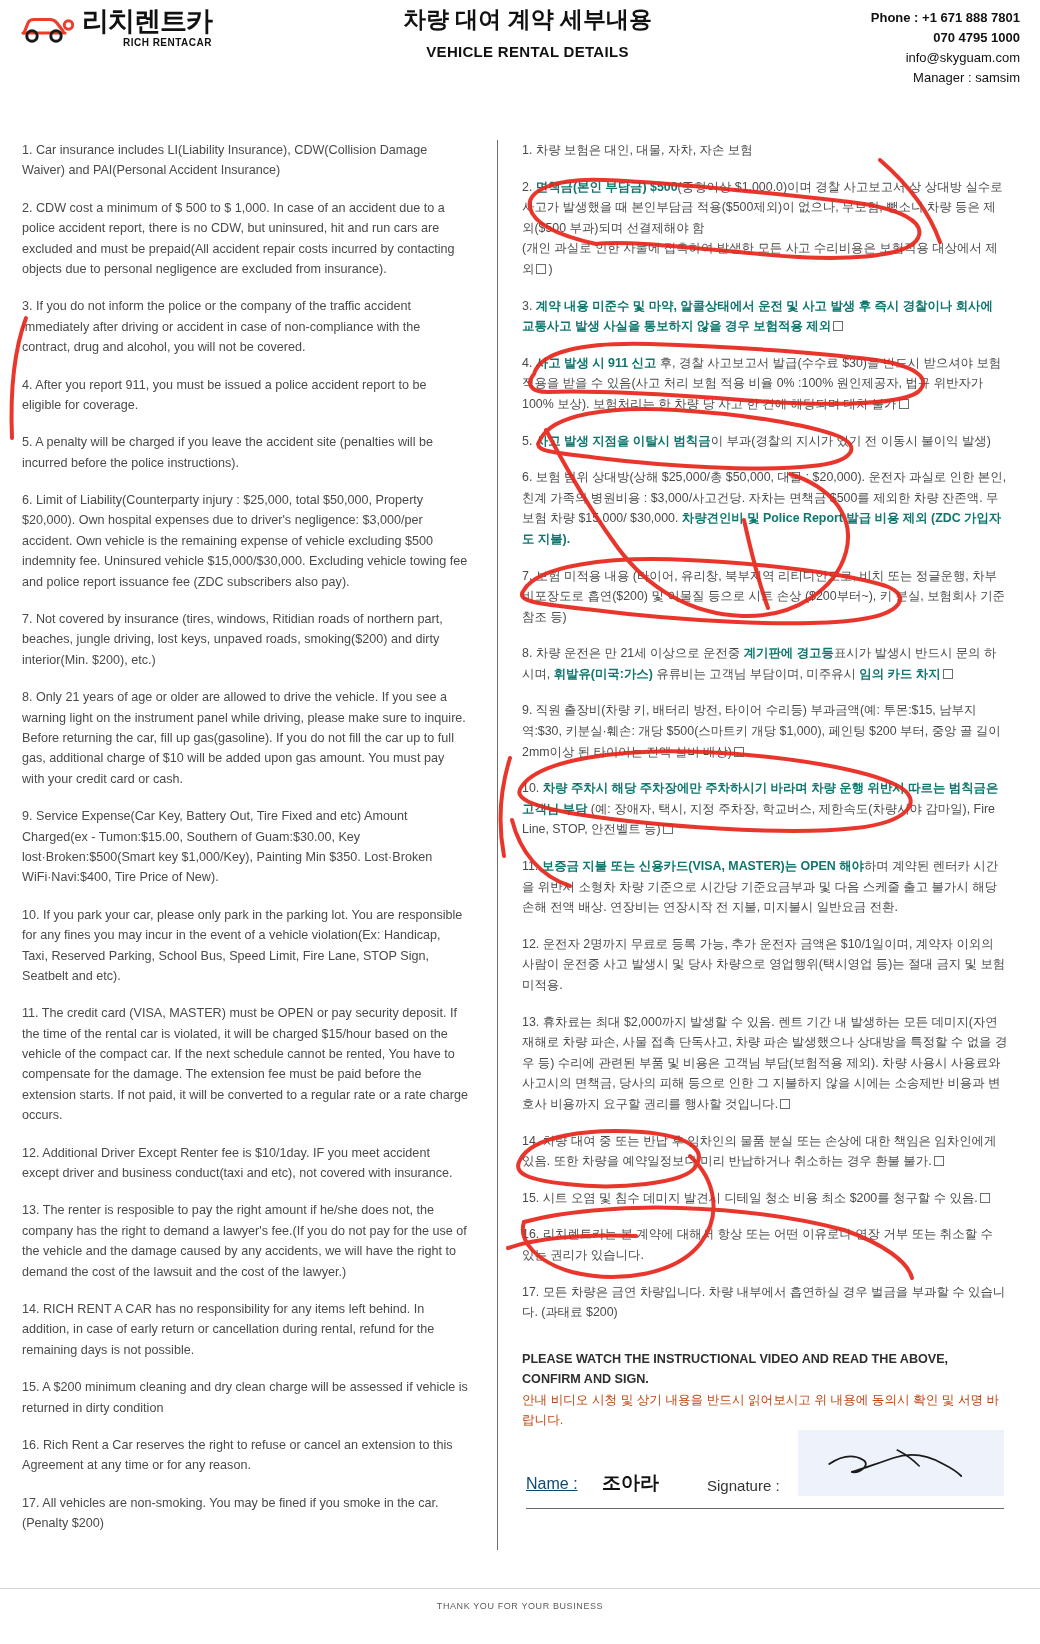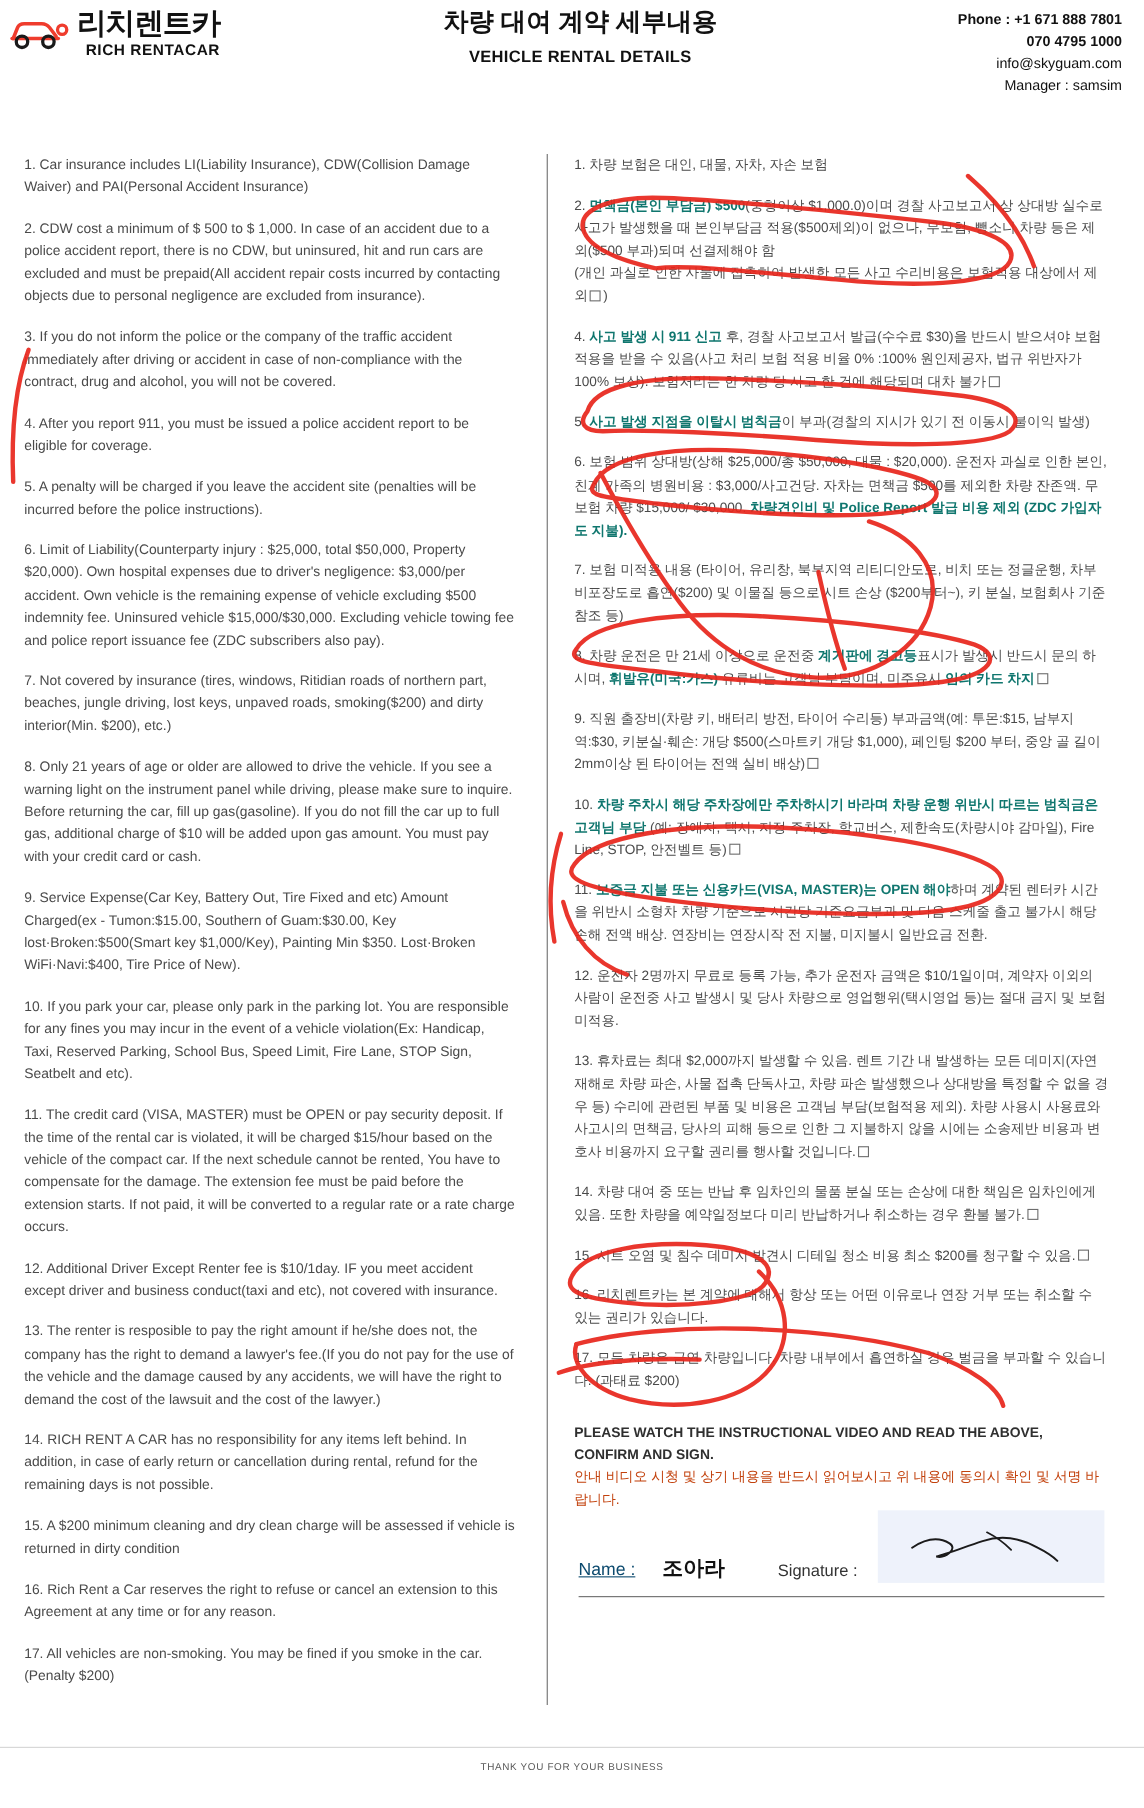--- a/index.html
+++ b/index.html
@@ -15,21 +15,21 @@
     width: 1040px;
     min-height: 1644px;
     background: #fff;
     overflow: hidden;
   }
 
   
   .header {
     position: relative;
     height: 92px;
-    padding: 6px 20px 0 8px;
+    padding: 6px 20px 0 20px;
     display: flex;
     align-items: flex-start;
     justify-content: space-between;
   }
   .logo-wrap {
     display: flex;
     align-items: center;
     gap: 6px;
     padding-top: 2px;
   }
@@ -39,21 +39,21 @@
     flex-direction: column;
     line-height: 1;
   }
   .logo-kr {
     font-size: 27px;
     font-weight: bold;
     color: #111;
     letter-spacing: -1px;
   }
   .logo-en {
-    font-size: 14px;
+    font-size: 10px;
     font-weight: bold;
     color: #111;
     letter-spacing: 0.5px;
     text-align: right;
     margin-top: 3px;
   }
   .title-block {
     position: absolute;
     left: 15px; right: 0;
     top: 4px;
@@ -250,20 +250,21 @@
       <p class="clause">15. A $200 minimum cleaning and dry clean charge will be assessed if vehicle is returned in dirty condition</p>
       <p class="clause">16. Rich Rent a Car reserves the right to refuse or cancel an extension to this Agreement at any time or for any reason.</p>
       <p class="clause">17. All vehicles are non-smoking. You may be fined if you smoke in the car. (Penalty $200)</p>
     </div>
 
     <div class="divider"></div>
 
     <div class="col-right">
       <p class="clause">1. 차량 보험은 대인, 대물, 자차, 자손 보험</p>
       <p class="clause">2. <b>면책금(본인 부담금) $500</b>(중형이상 $1,000.0)이며 경찰 사고보고서 상 상대방 실수로 사고가 발생했을 때 본인부담금 적용($500제외)이 없으나, 무보험, 뺑소니 차량 등은 제외($500 부과)되며 선결제해야 함<br>(개인 과실로 인한 사물에 접촉하여 발생한 모든 사고 수리비용은 보험적용 대상에서 제외<span class="chk"></span>)</p>
+      <p class="clause">3. <b>계약 내용 미준수 및 마약, 알콜상태에서 운전 및 사고 발생 후 즉시 경찰이나 회사에 교통사고 발생 사실을 통보하지 않을 경우 보험적용 제외</b><span class="chk"></span></p>
       <p class="clause">4. <b>사고 발생 시 911 신고</b> 후, 경찰 사고보고서 발급(수수료 $30)을 반드시 받으셔야 보험 적용을 받을 수 있음(사고 처리 보험 적용 비율 0% :100% 원인제공자, 법규 위반자가 100% 보상). 보험처리는 한 차량 당 사고 한 건에 해당되며 대차 불가<span class="chk"></span></p>
       <p class="clause">5. <b>사고 발생 지점을 이탈시 범칙금</b>이 부과(경찰의 지시가 있기 전 이동시 불이익 발생)</p>
       <p class="clause">6. 보험 범위 상대방(상해 $25,000/총 $50,000, 대물 : $20,000). 운전자 과실로 인한 본인, 친계 가족의 병원비용 : $3,000/사고건당. 자차는 면책금 $500를 제외한 차량 잔존액. 무보험 차량 $15,000/ $30,000. <b>차량견인비 및 Police Report 발급 비용 제외 (ZDC 가입자도 지불).</b></p>
       <p class="clause">7. 보험 미적용 내용 (타이어, 유리창, 북부지역 리티디안도로, 비치 또는 정글운행, 차부 비포장도로 흡연($200) 및 이물질 등으로 시트 손상 ($200부터~), 키 분실, 보험회사 기준 참조 등)</p>
       <p class="clause">8. 차량 운전은 만 21세 이상으로 운전중 <b>계기판에 경고등</b>표시가 발생시 반드시 문의 하시며, <b>휘발유(미국:가스)</b> 유류비는 고객님 부담이며, 미주유시 <b>임의 카드 차지</b><span class="chk"></span></p>
       <p class="clause">9. 직원 출장비(차량 키, 배터리 방전, 타이어 수리등) 부과금액(예: 투몬:$15, 남부지역:$30, 키분실·훼손: 개당 $500(스마트키 개당 $1,000), 페인팅 $200 부터, 중앙 골 길이 2mm이상 된 타이어는 전액 실비 배상)<span class="chk"></span></p>
       <p class="clause">10. <b>차량 주차시 해당 주차장에만 주차하시기 바라며 차량 운행 위반시 따르는 범칙금은 고객님 부담</b> (예: 장애자, 택시, 지정 주차장, 학교버스, 제한속도(차량시야 감마일), Fire Line, STOP, 안전벨트 등)<span class="chk"></span></p>
       <p class="clause">11. <b>보증금 지불 또는 신용카드(VISA, MASTER)는 OPEN 해야</b>하며 계약된 렌터카 시간을 위반시 소형차 차량 기준으로 시간당 기준요금부과 및 다음 스케줄 출고 불가시 해당 손해 전액 배상. 연장비는 연장시작 전 지불, 미지불시 일반요금 전환.</p>
       <p class="clause">12. 운전자 2명까지 무료로 등록 가능, 추가 운전자 금액은 $10/1일이며, 계약자 이외의 사람이 운전중 사고 발생시 및 당사 차량으로 영업행위(택시영업 등)는 절대 금지 및 보험 미적용.</p>
       <p class="clause">13. 휴차료는 최대 $2,000까지 발생할 수 있음. 렌트 기간 내 발생하는 모든 데미지(자연재해로 차량 파손, 사물 접촉 단독사고, 차량 파손 발생했으나 상대방을 특정할 수 없을 경우 등) 수리에 관련된 부품 및 비용은 고객님 부담(보험적용 제외). 차량 사용시 사용료와 사고시의 면책금, 당사의 피해 등으로 인한 그 지불하지 않을 시에는 소송제반 비용과 변호사 비용까지 요구할 권리를 행사할 것입니다.<span class="chk"></span></p>

